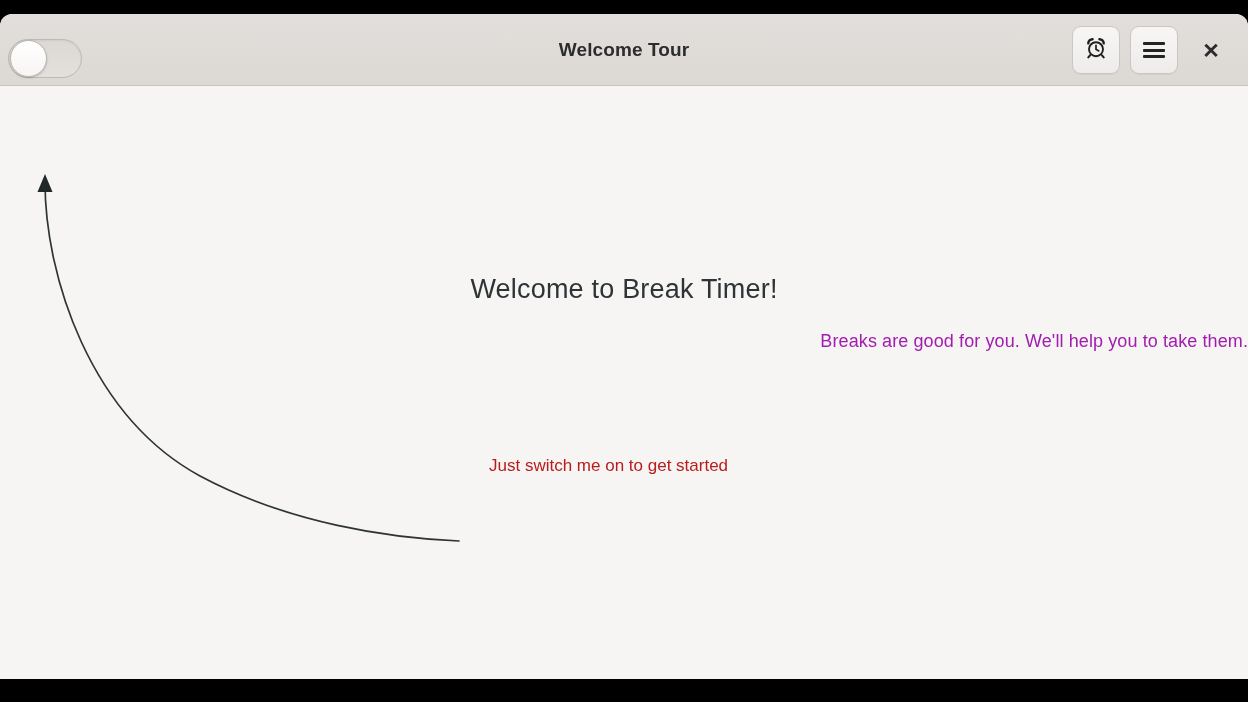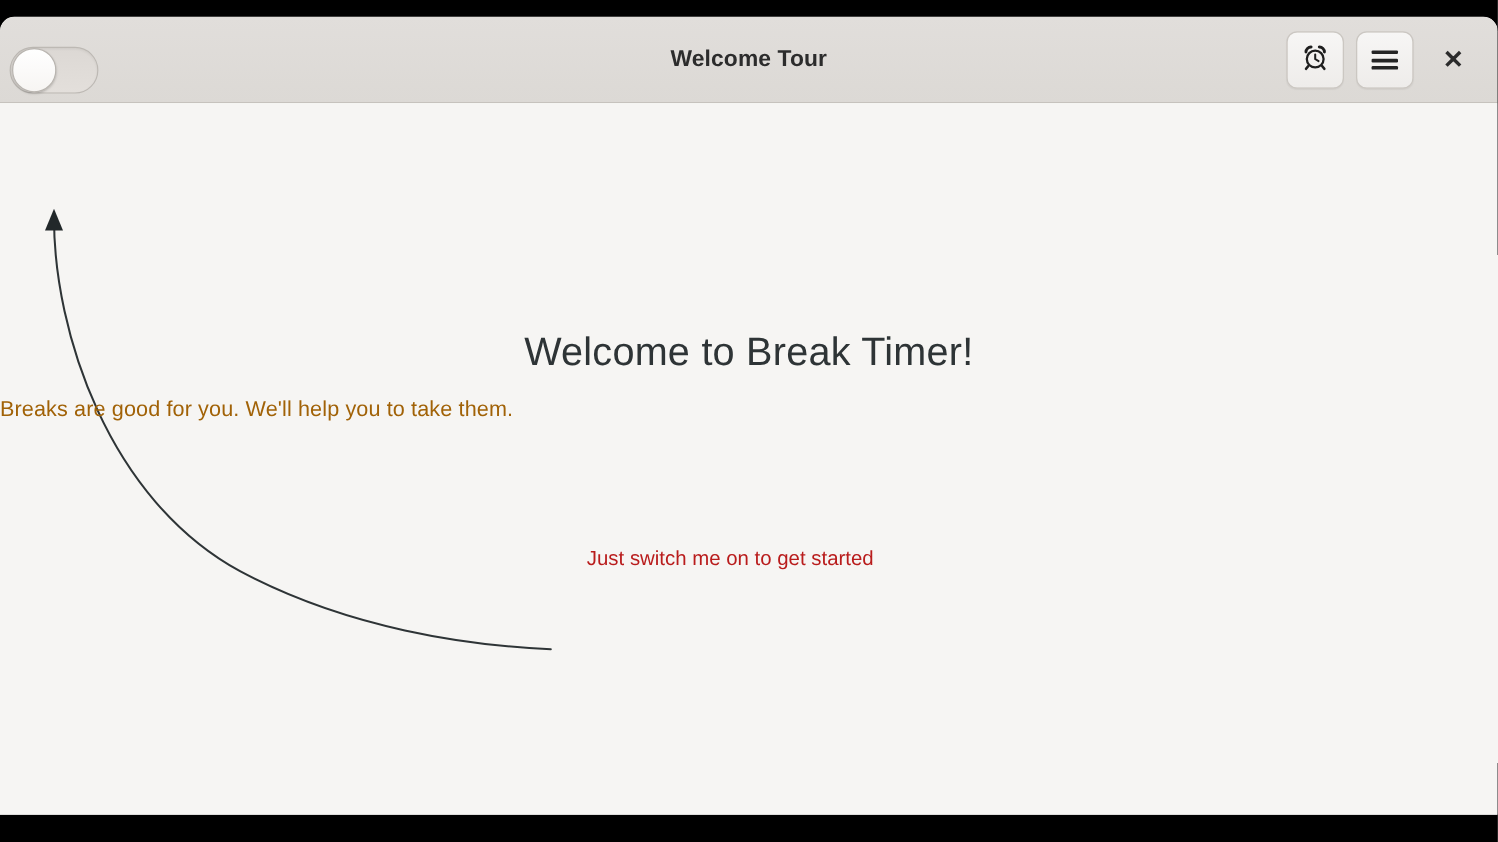--- a/index.html
+++ b/index.html
@@ -162,35 +162,35 @@
     height: 593px;
     pointer-events: none;
   }
 
   #headline {
     position: absolute;
     left: 0;
     right: 0;
     top: 188px;
     text-align: center;
-    font-size: 33px;
+    font-size: 27px;
     font-weight: normal;
     color: #2e3436;
     letter-spacing: 0.2px;
   }
 
   #subhead {
     position: absolute;
     left: 0;
     right: 0;
     top: 245px;
-    text-align: left;
+    text-align: right;
     font-size: 18px;
     font-weight: normal;
-    color: #a16207;
+    color: #a21caf;
     letter-spacing: 0.1px;
   }
 
   #callout {
     position: absolute;
     left: 489px;
     top: 370px;
     font-size: 17px;
     color: #b91c1c;
     white-space: nowrap;

